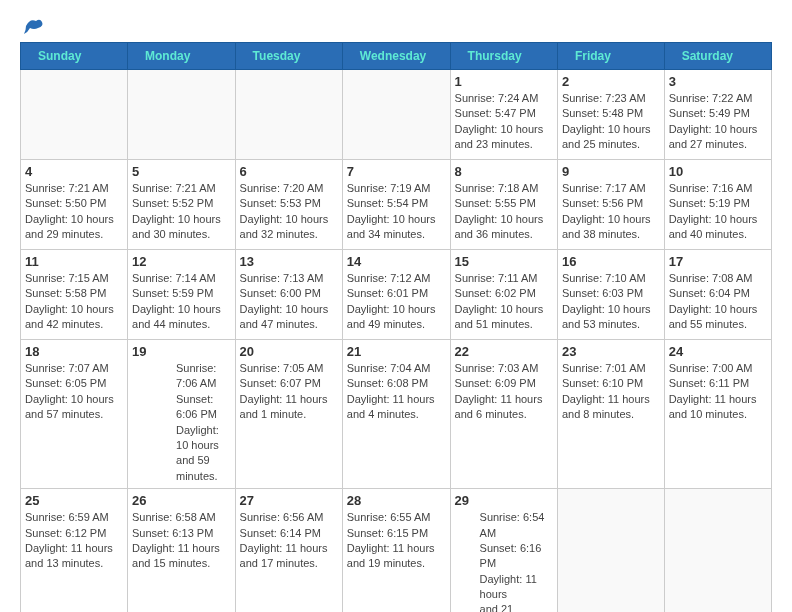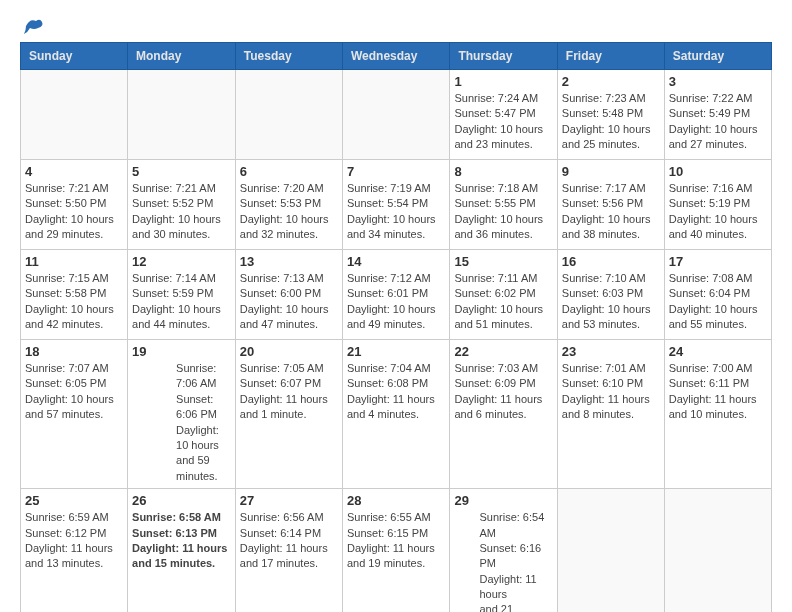--- a/index.html
+++ b/index.html
@@ -45,22 +45,22 @@
       color: #555;
       margin-top: 2px;
     }
     .calendar {
       width: 100%;
       border-collapse: collapse;
       font-size: 11px;
     }
     .calendar th {
       background: #2a6db5;
-      color: #e5e5e5;
-      padding: 6px 8px;
+      color: #5eead4;
+      padding: 6px 17px;
       text-align: left;
       font-size: 12px;
       font-weight: bold;
       border: 1px solid #1a5a9a;
     }
     .calendar td {
       border: 1px solid #ccc;
       vertical-align: top;
       padding: 4px;
       width: 108px;
@@ -298,21 +298,21 @@
       <tr>
         <td>
           <span class="day-number">25</span>
           <div class="day-info" style="white-space: pre-line;">Sunrise: 6:59 AM
 Sunset: 6:12 PM
 Daylight: 11 hours
 and 13 minutes.</div>
         </td>
         <td>
           <span class="day-number">26</span>
-          <div class="day-info" style="white-space: pre-line; font-weight: bold;">Sunrise: 6:58 AM
+          <div class="day-info" style="white-space: pre-line;">Sunrise: 6:58 AM
 Sunset: 6:13 PM
 Daylight: 11 hours
 and 15 minutes.</div>
         </td>
         <td>
           <span class="day-number">27</span>
           <div class="day-info" style="white-space: pre-line;">Sunrise: 6:56 AM
 Sunset: 6:14 PM
 Daylight: 11 hours
 and 17 minutes.</div>

